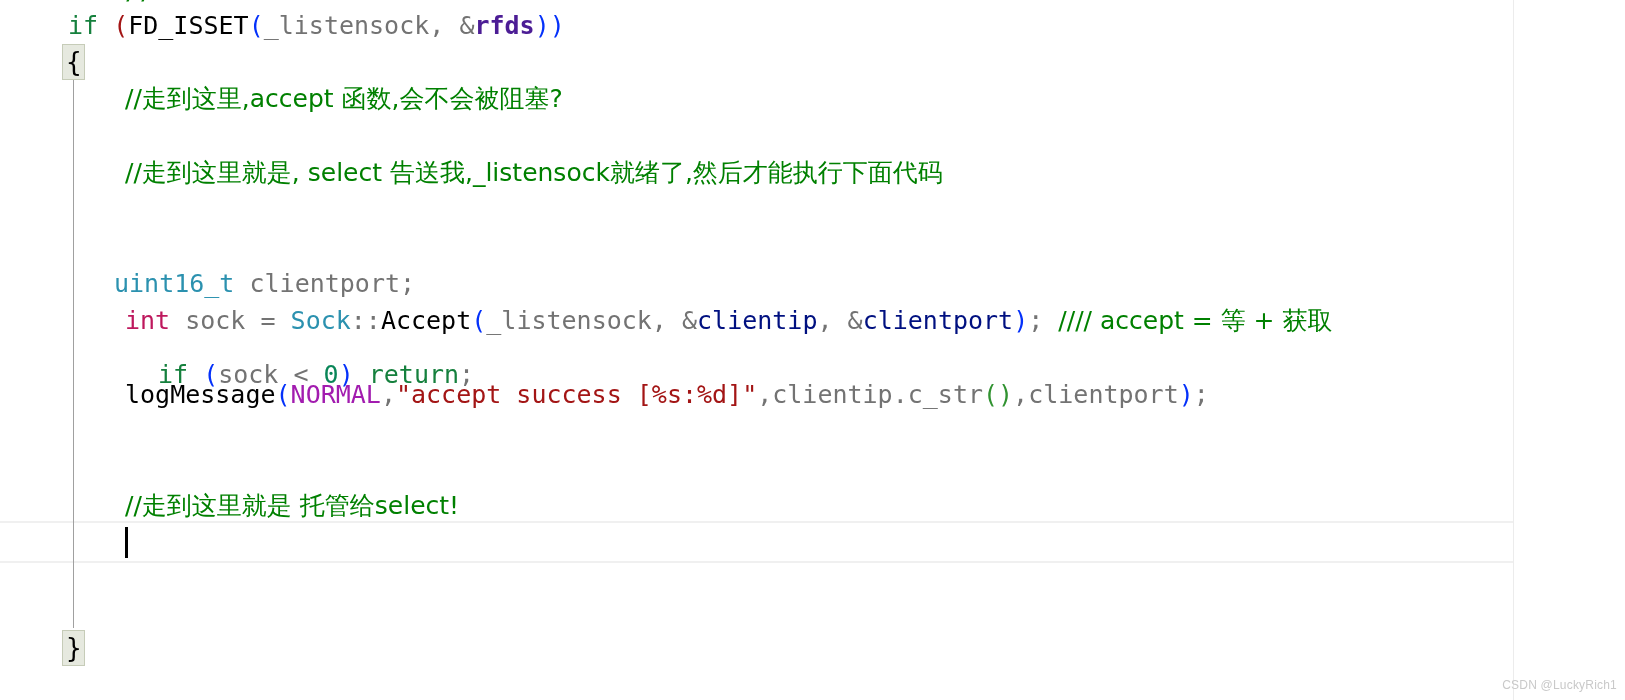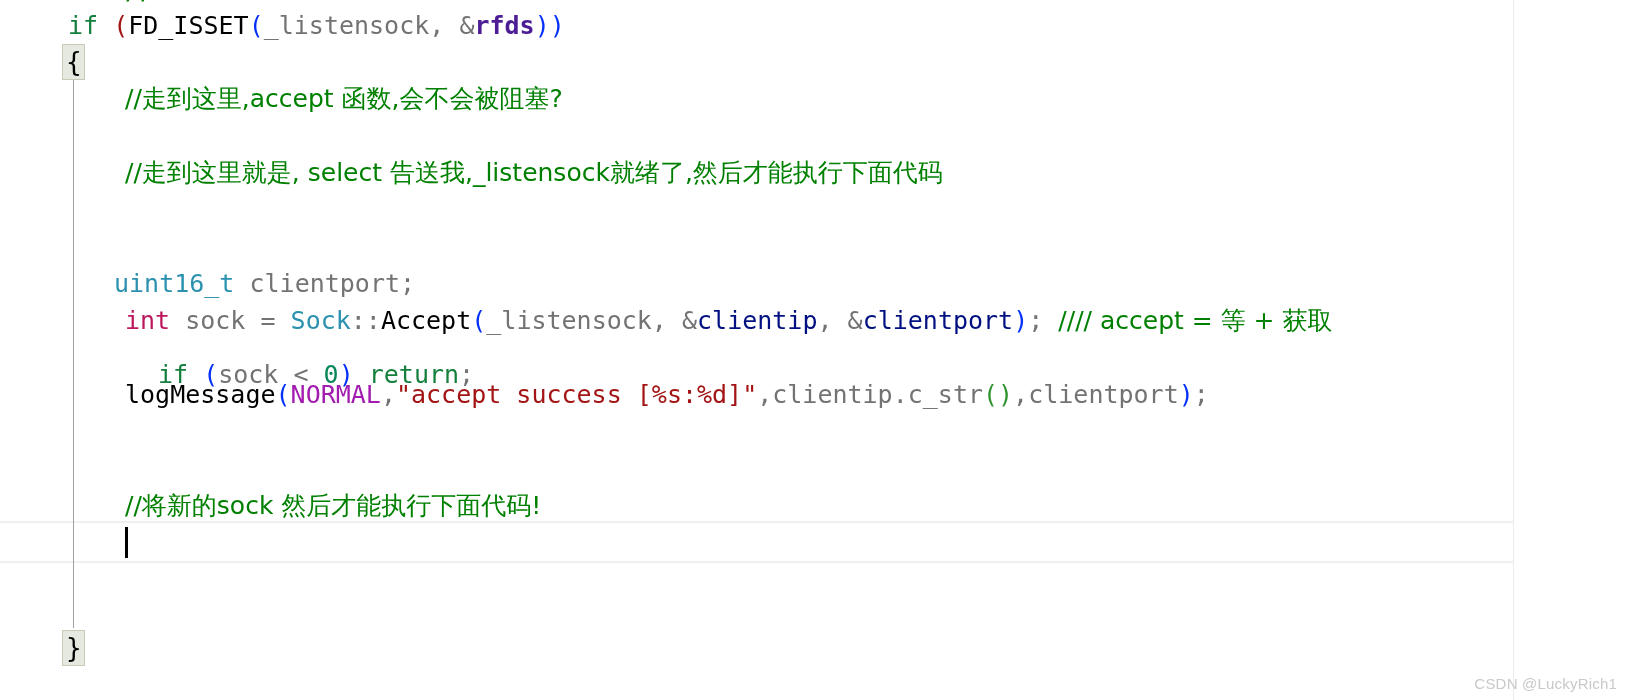--- a/index.html
+++ b/index.html
@@ -129,21 +129,21 @@
     height: 31px;
     background: #000000;
   }
 
   
   #watermark {
     position: absolute;
     right: 8px;
     bottom: 8px;
     font-family: "Liberation Sans", sans-serif;
-    font-size: 15px;
+    font-size: 12px;
     color: #c9c9c9;
     letter-spacing: 0.2px;
     white-space: nowrap;
   }
 </style>
 </head>
 <body>
 
 <div id="editor">
 
@@ -170,21 +170,21 @@
 
     <div class="line" style="left:114px; top:265px;"><span class="type">uint16_t</span><span class="plain"> </span><span class="plain">clientport</span><span class="plain">;</span></div>
 
     <div class="line" style="left:125px; top:302px;"><span class="kw2">int</span><span class="plain"> sock </span><span class="plain">= </span><span class="type">Sock</span><span class="plain">::</span><span class="fn">Accept</span><span class="paren">(</span><span class="plain">_listensock</span><span class="plain">, </span><span class="plain">&amp;</span><span class="var">clientip</span><span class="plain">, </span><span class="plain">&amp;</span><span class="var">clientport</span><span class="paren">)</span><span class="plain">; </span><span class="cmt cjk">//// accept = 等 + 获取</span></div>
 
     <div class="line" style="left:125px; top:356px;margin-left:33px;"><span class="kw">if</span><span class="paren"> (</span><span class="plain">sock</span><span class="plain"> &lt; </span><span class="num">0</span><span class="paren">) </span><span class="kw">return</span><span class="plain">;</span></div>
 
     <div class="line" style="left:125px; top:376px;"><span class="fn">logMessage</span><span class="paren">(</span><span class="macro">NORMAL</span><span class="plain">,</span><span class="str">"accept success [%s:%d]"</span><span class="plain">,</span><span class="plain">clientip</span><span class="plain">.</span><span class="plain">c_str</span><span class="paren3">()</span><span class="plain">,</span><span class="plain">clientport</span><span class="paren">)</span><span class="plain">;</span></div>
 
 
-    <div class="line cjk" style="left:125px; top:487px;"><span class="cmt">//将新的sock 然后才能执行下面代码!</span></div>
+    <div class="line cjk" style="left:125px; top:487px;"><span class="cmt">//走到这里就是 托管给select!</span></div>
 
     <div class="line" style="left:125px; top:524px;"><span class="plain"></span></div>
 
     <div class="line" style="left:66px; top:630px; font-size:26px;"><span class="fn">}</span></div>
 
   </div>
 
   <div class="right-pane"></div>
 
   <div id="caret"></div>

